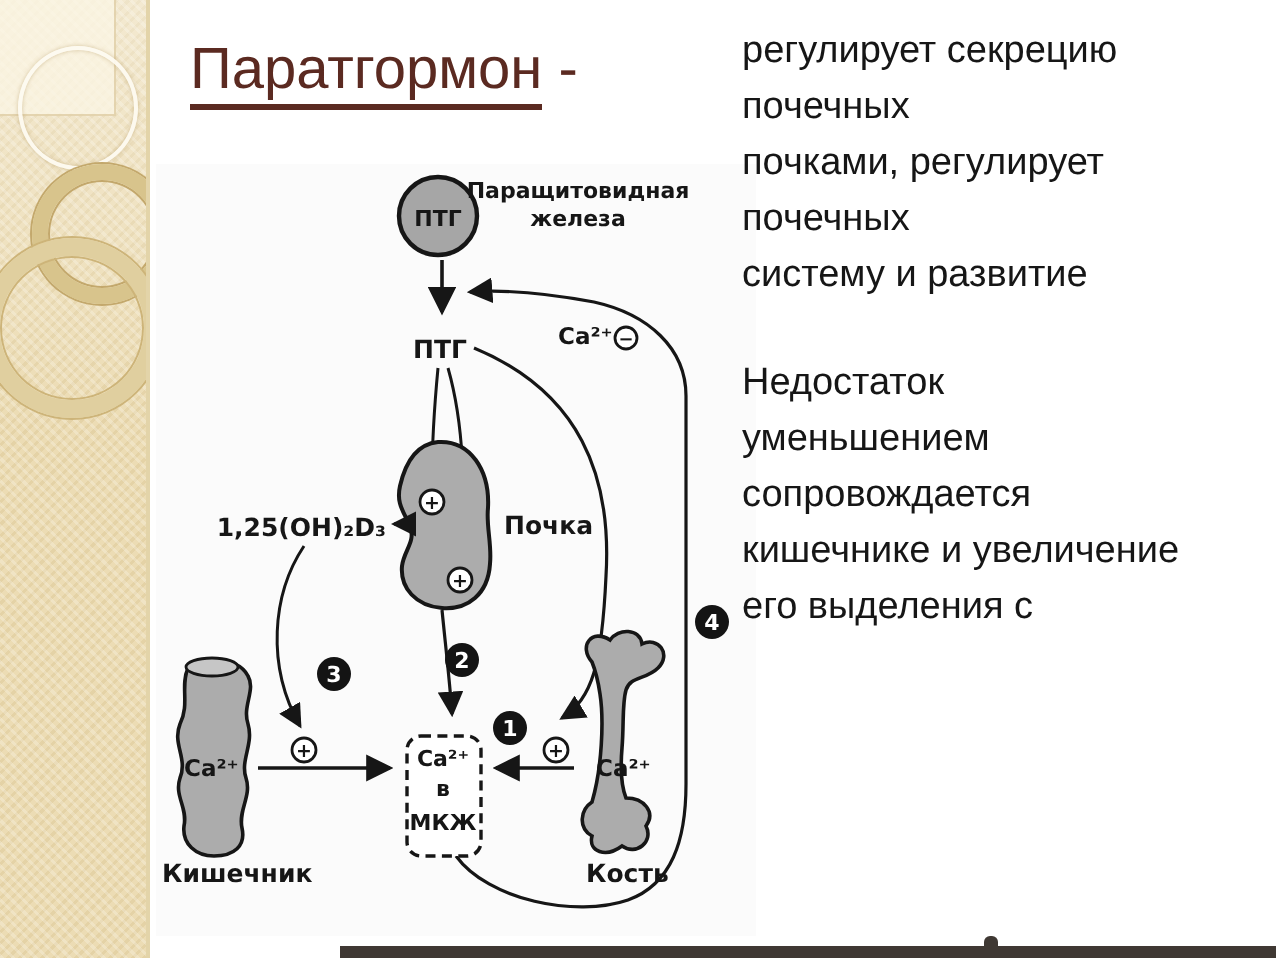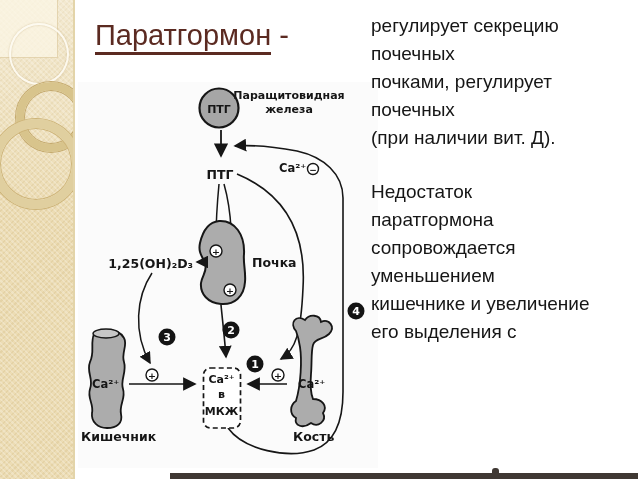--- a/index.html
+++ b/index.html
@@ -147,27 +147,26 @@
       <text class="badge-num" x="356" y="315" text-anchor="middle">4</text>
     </g>
   </svg>
 
   <div class="bodycol">
     <div class="p1">
       <div class="ln">регулирует секрецию</div>
       <div class="ln">почечных</div>
       <div class="ln">почками, регулирует</div>
       <div class="ln">почечных</div>
-      <div class="ln">(при наличии вит. Д).</div>
+      <div class="ln">систему и развитие</div>
     </div>
     <div class="p2">
       <div class="ln">Недостаток</div>
-      <div class="ln">паратгормона</div>
+      <div class="ln">уменьшением</div>
       <div class="ln">сопровождается</div>
-      <div class="ln">уменьшением</div>
       <div class="ln">кишечнике и увеличение</div>
       <div class="ln">его выделения с</div>
     </div>
   </div>
 
   <div class="cutnotch"></div>
   <div class="cutbar"></div>
 
 </div>
 

